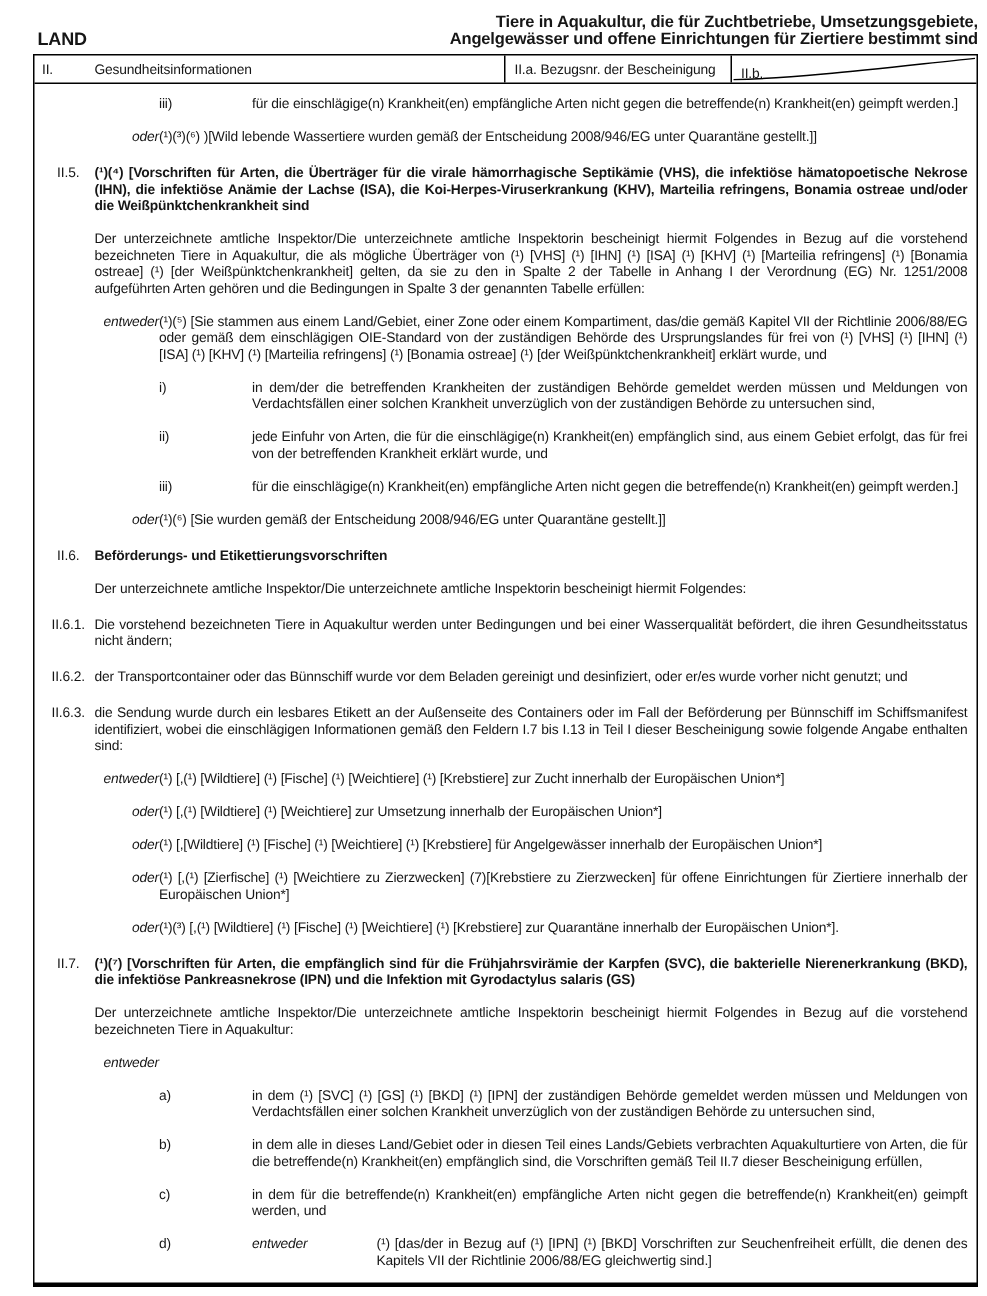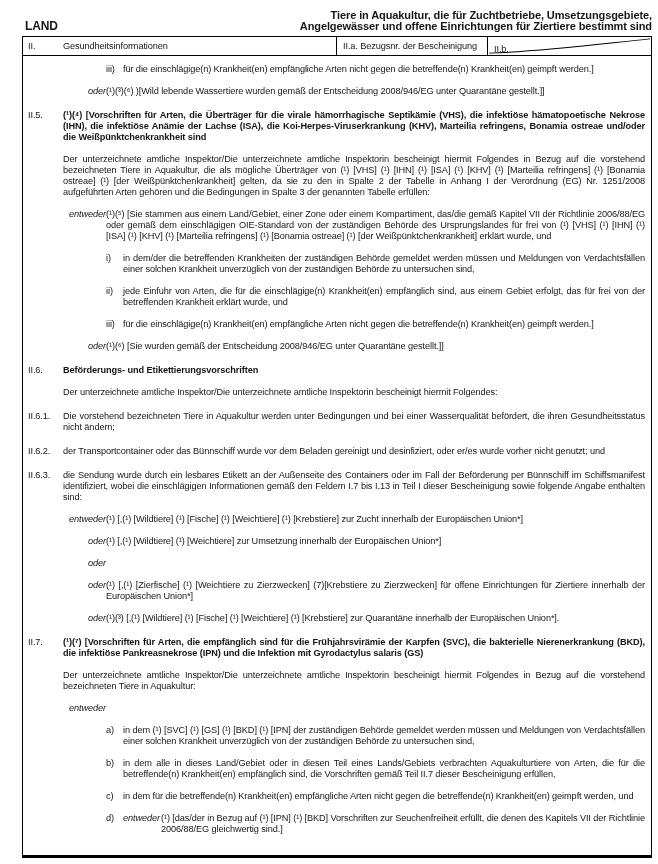--- a/index.html
+++ b/index.html
@@ -18,26 +18,26 @@
   .th{box-sizing:border-box;display:flex;align-items:center;}
   .th-main{flex:0 0 314px;border-right:1px solid #000;padding-left:5px;}
   .th-ii{width:35px;flex:none;}
   .th-iia{flex:0 0 151px;border-right:1px solid #000;padding-left:6px;}
   .th-iib{flex:1;position:relative;align-items:flex-end;padding:3px 0 0 6px;}
   .th-iib svg{position:absolute;left:0;top:0;width:100%;height:100%;}
   .tbody{flex:1;box-sizing:border-box;padding:8px 6px 0 5px;}
   .row{display:flex;margin-top:11px;}
   .row.first{margin-top:0;}
   .mt-lg{margin-top:13px;}
-  .col-num{flex:0 0 35px;}
+  .col-num{flex:0 0 35px;text-align:center;}
   .col-kw{flex:0 0 43px;font-style:italic;text-align:right;}
   .col-kw2{flex:0 0 38px;font-style:italic;}
   .col-marker{flex:0 0 17px;}
   .ind1{padding-left:35px;}
-  .ind2{padding-left:78px;}
+  .ind2{padding-left:78px;gap:45px;}
   .body{flex:1;text-align:justify;hyphens:auto;-webkit-hyphens:auto;}
   .bold{font-weight:bold;}
   .italic{}
 </style>
 </head>
 <body>
 
 <div class="page">
 
   <div class="page-header">
@@ -140,20 +140,21 @@
         <div class="body">(¹) [,(¹) [Wildtiere] (¹) [Fische] (¹) [Weichtiere] (¹) [Krebstiere] zur Zucht innerhalb der Europäischen Union*]</div>
       </div>
 
       <div class="row ind1">
         <div class="col-kw">oder</div>
         <div class="body">(¹) [,(¹) [Wildtiere] (¹) [Weichtiere] zur Umsetzung innerhalb der Europäischen Union*]</div>
       </div>
 
       <div class="row ind1">
         <div class="col-kw">oder</div>
+        <div class="body">(¹) [,[Wildtiere] (¹) [Fische] (¹) [Weichtiere] (¹) [Krebstiere] für Angelgewässer innerhalb der Europäischen Union*]</div>
       </div>
 
       <div class="row ind1">
         <div class="col-kw">oder</div>
         <div class="body">(¹) [,(¹) [Zierfische] (¹) [Weichtiere zu Zierzwecken] (7)[Krebstiere zu Zierzwecken] für offene Einrichtungen für Ziertiere innerhalb der Europäischen Union*]</div>
       </div>
 
       <div class="row ind1">
         <div class="col-kw">oder</div>
         <div class="body">(¹)(³) [,(¹) [Wildtiere] (¹) [Fische] (¹) [Weichtiere] (¹) [Krebstiere] zur Quarantäne innerhalb der Europäischen Union*].</div>

